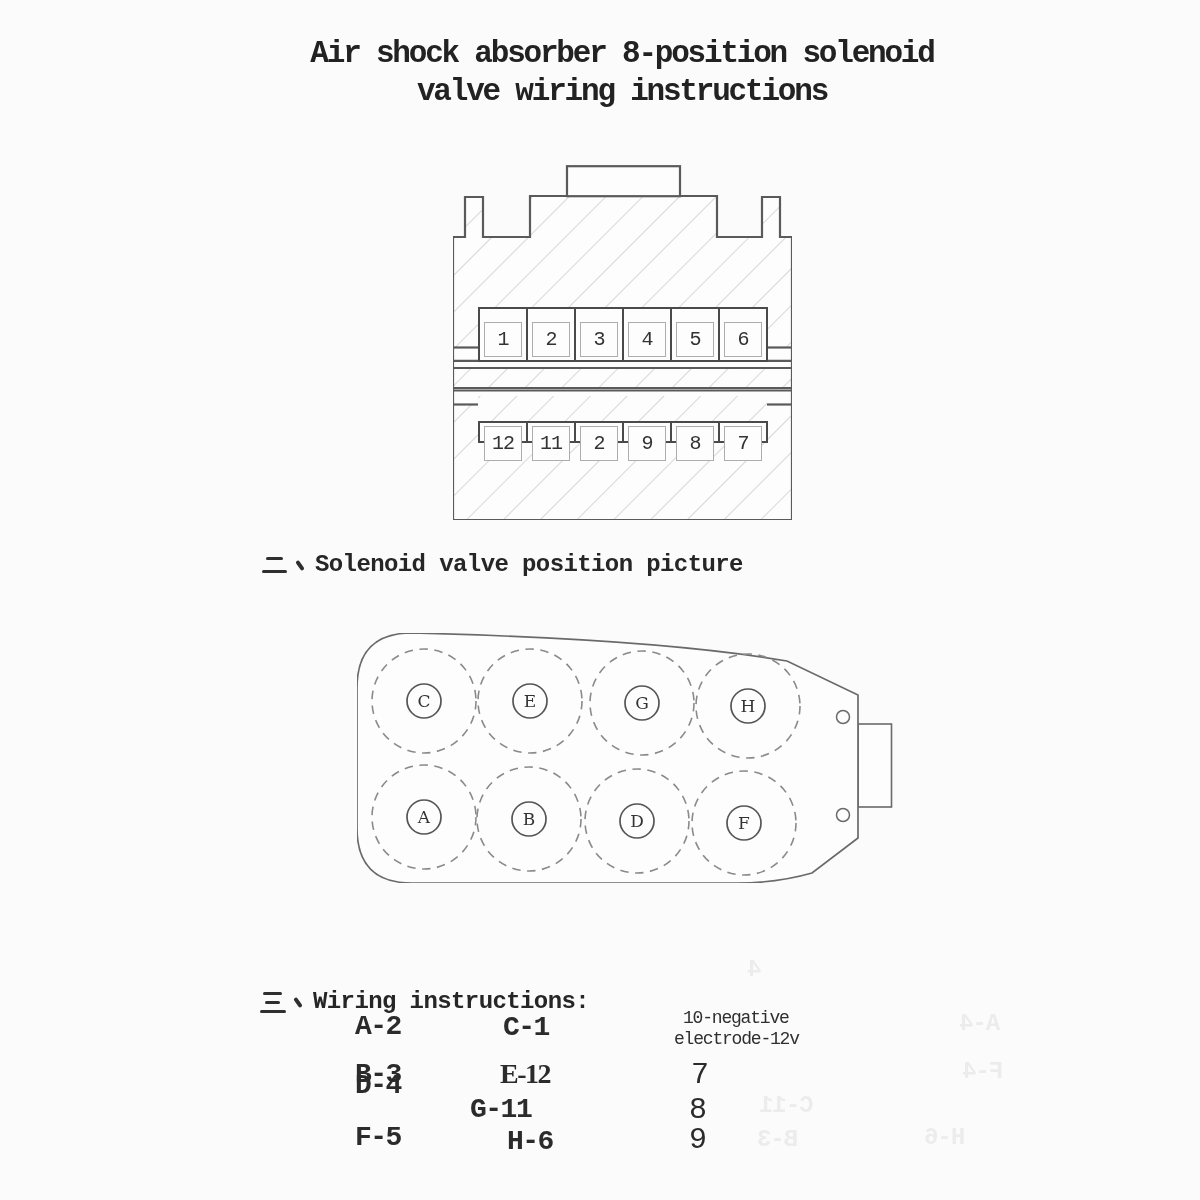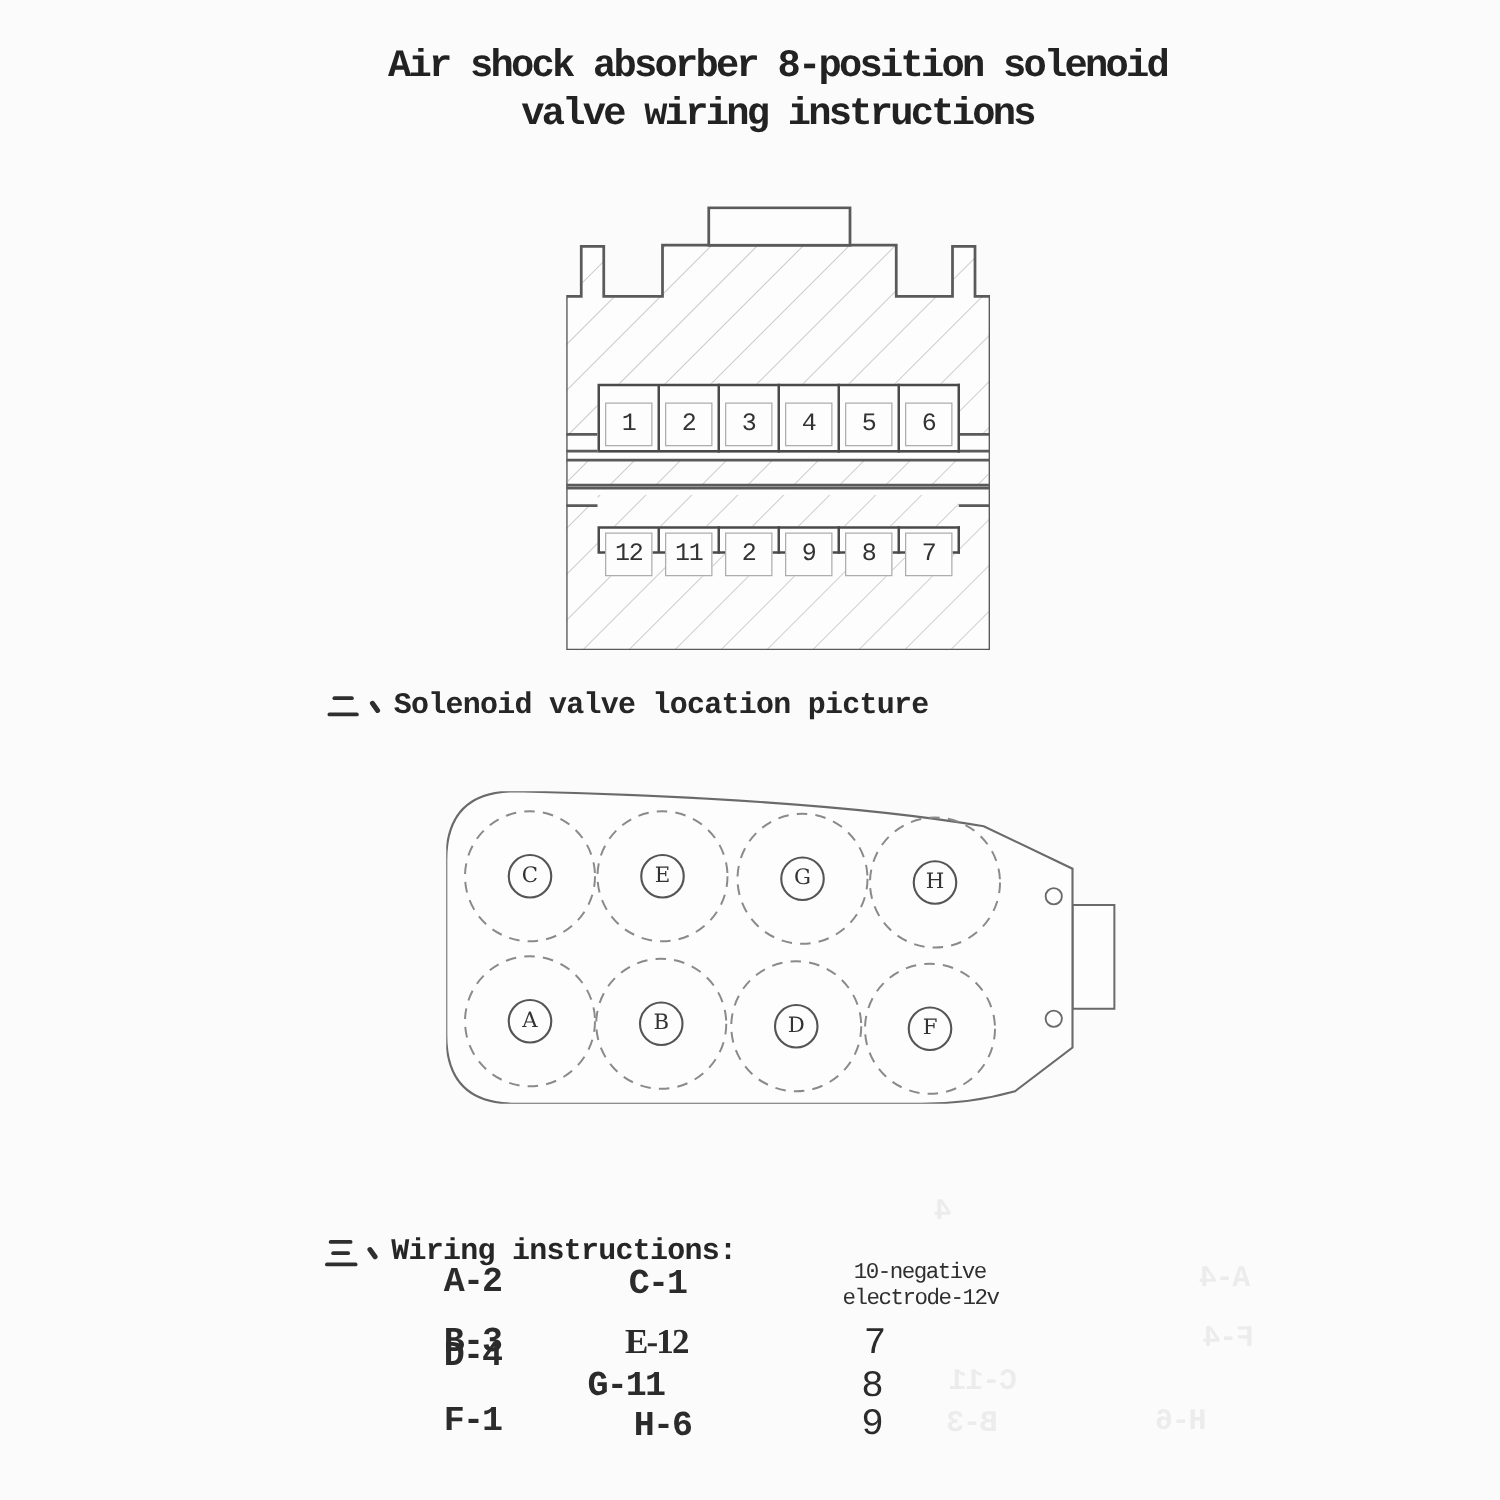--- a/index.html
+++ b/index.html
@@ -135,21 +135,21 @@
     <div class="cell">
         <div class="cellbox">8</div>
       </div>
     <div class="cell">
         <div class="cellbox">7</div>
       </div>
   </div>
 
   <div class="heading" style="left:262px;top:553px;">
     <span class="cjk cjk-two" aria-label="二、"><i class="b1"></i><i class="b2"></i></span><span class="cjk-comma"><i></i></span>
-    <span class="txt">Solenoid valve location picture</span>
+    <span class="txt">Solenoid valve position picture</span>
   </div>
 
   <svg class="abs" style="left:357px;top:633px;" width="536" height="250" viewBox="0 0 536 250">
     <rect x="501" y="91" width="33.5" height="83" fill="#fdfdfd" stroke="#6a6a6a" stroke-width="1.6"></rect>
     <path d="M55 0 Q300 6 430 28 L501 62 L501 205 L455 240 Q420 250 380 250 L55 250 Q0 250 0 195 L0 55 Q0 0 55 0 Z" fill="#fdfdfd" stroke="#6a6a6a" stroke-width="1.7"></path>
     <g stroke="#8a8a8a" stroke-width="1.6" fill="none" stroke-dasharray="8.5 6.5">
       <circle cx="67" cy="68" r="52"></circle>
       <circle cx="173" cy="68" r="52"></circle>
       <circle cx="285" cy="70" r="52"></circle>
       <circle cx="391" cy="73" r="52"></circle>
@@ -184,21 +184,21 @@
   <span class="valve-letter" style="left:744px;top:823px;">F</span>
 
   <div class="heading" style="left:260px;top:990px;">
     <span class="cjk cjk-three" aria-label="三、"><i class="b1"></i><i class="b2"></i><i class="b3"></i></span><span class="cjk-comma"><i></i></span>
     <span class="txt">Wiring instructions:</span>
   </div>
 
   <span class="w" style="left:355px;top:1013px;text-align:right;">A-2</span>
   <span class="w" style="left:355px;top:1061px;">B-3</span>
   <span class="w" style="left:355px;top:1072px;">D-4</span>
-  <span class="w" style="left:355px;top:1124px;">F-1</span>
+  <span class="w" style="left:355px;top:1124px;">F-5</span>
 
   <span class="w" style="left:503px;top:1014px;">C-1</span>
   <span class="w" style="left:500px;top:1060px;font-family:Liberation Serif, serif;">E-12</span>
   <span class="w" style="left:470px;top:1096px;">G-11</span>
   <span class="w" style="left:507px;top:1128px;">H-6</span>
 
   <span class="w-small" style="left:683px;top:1009px;">10-negative</span>
   <span class="w-small" style="left:674px;top:1030px;">electrode-12v</span>
   <span class="w-num" style="left:691px;top:1060px;">7</span>
   <span class="w-num" style="left:689px;top:1095px;">8</span>

